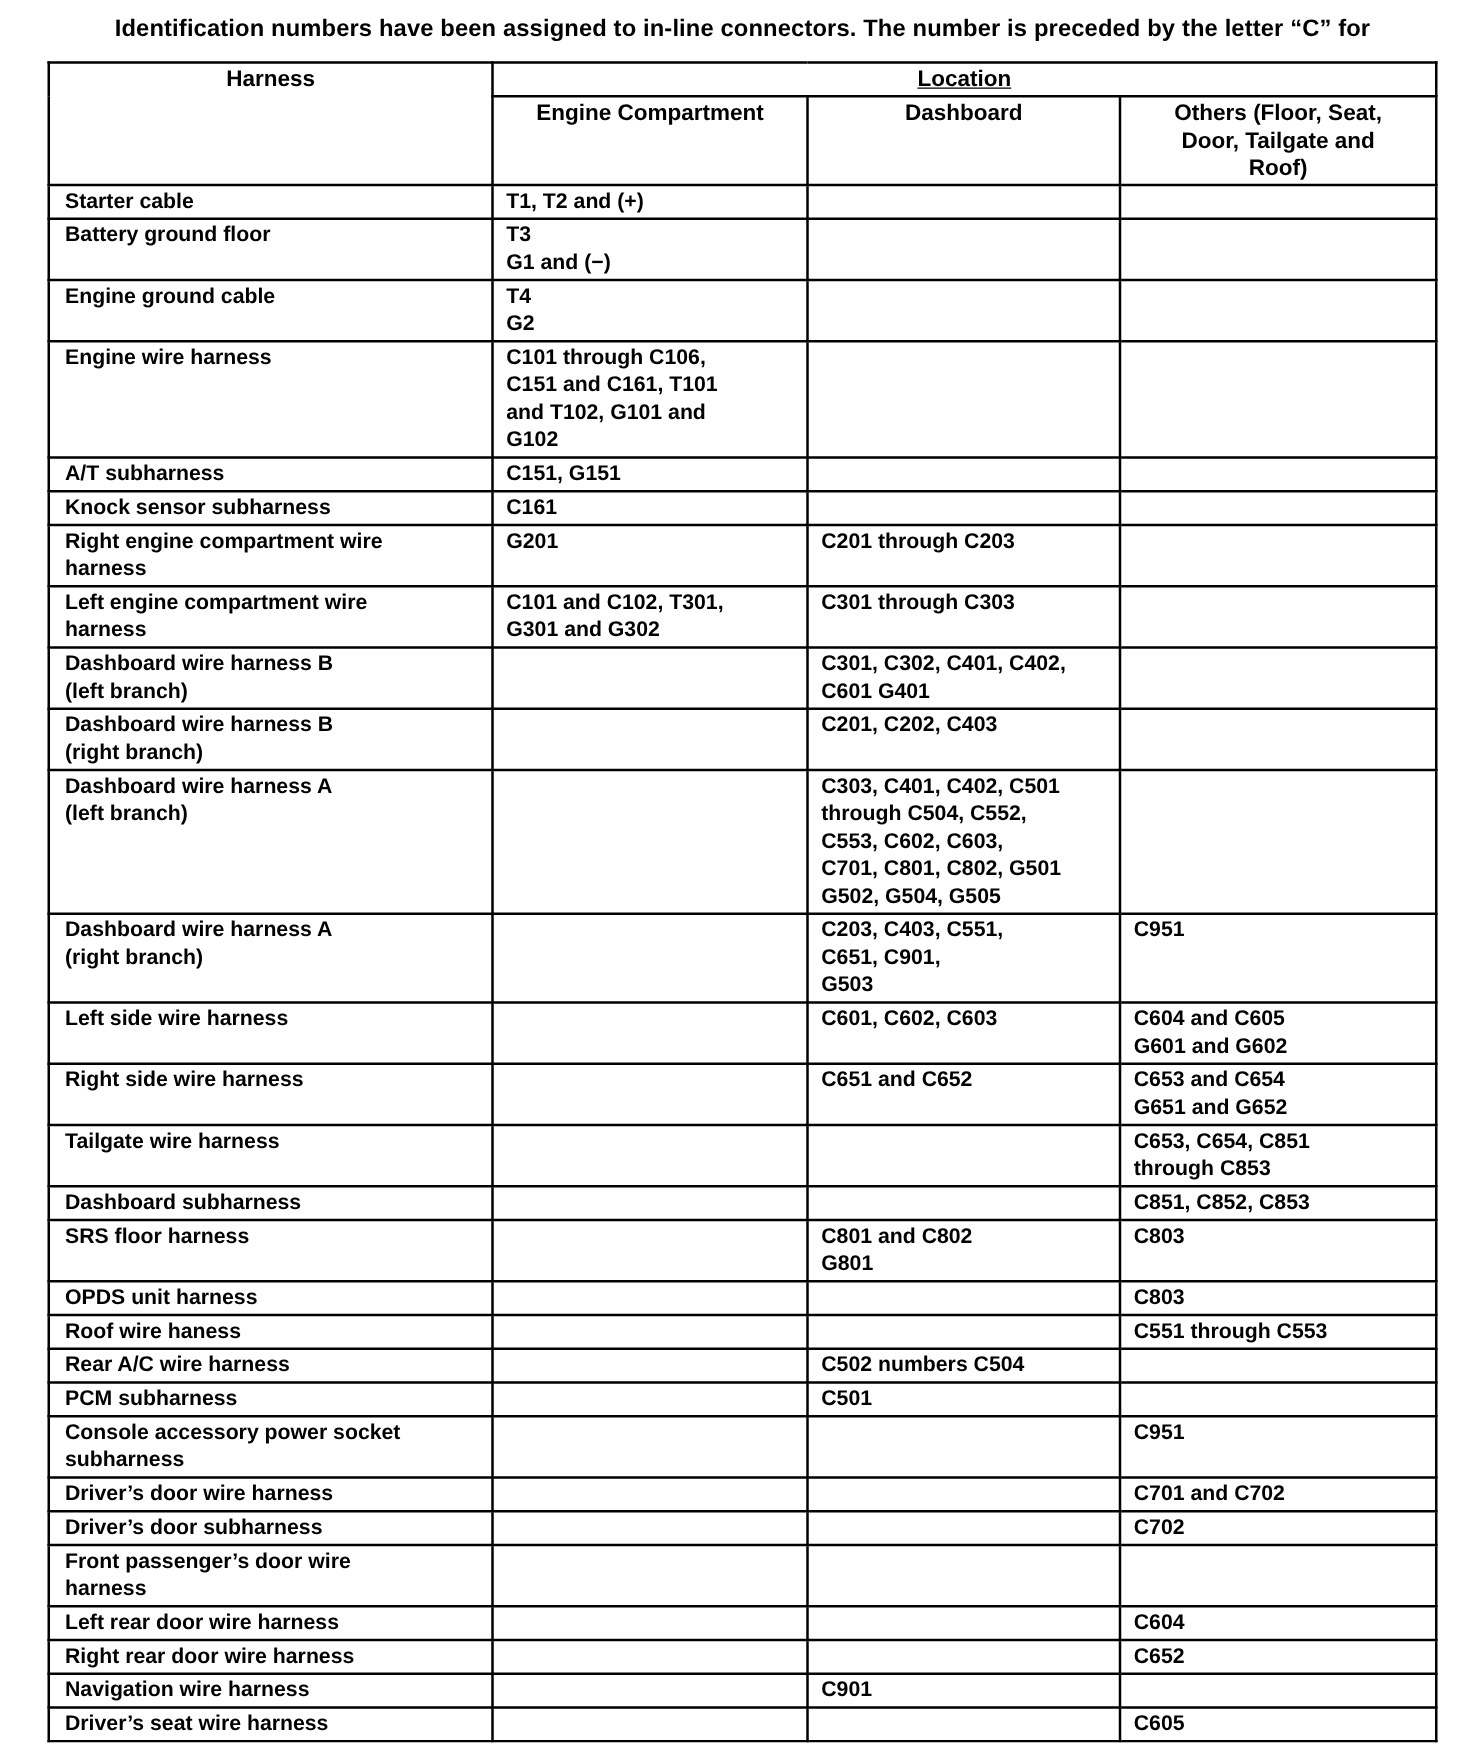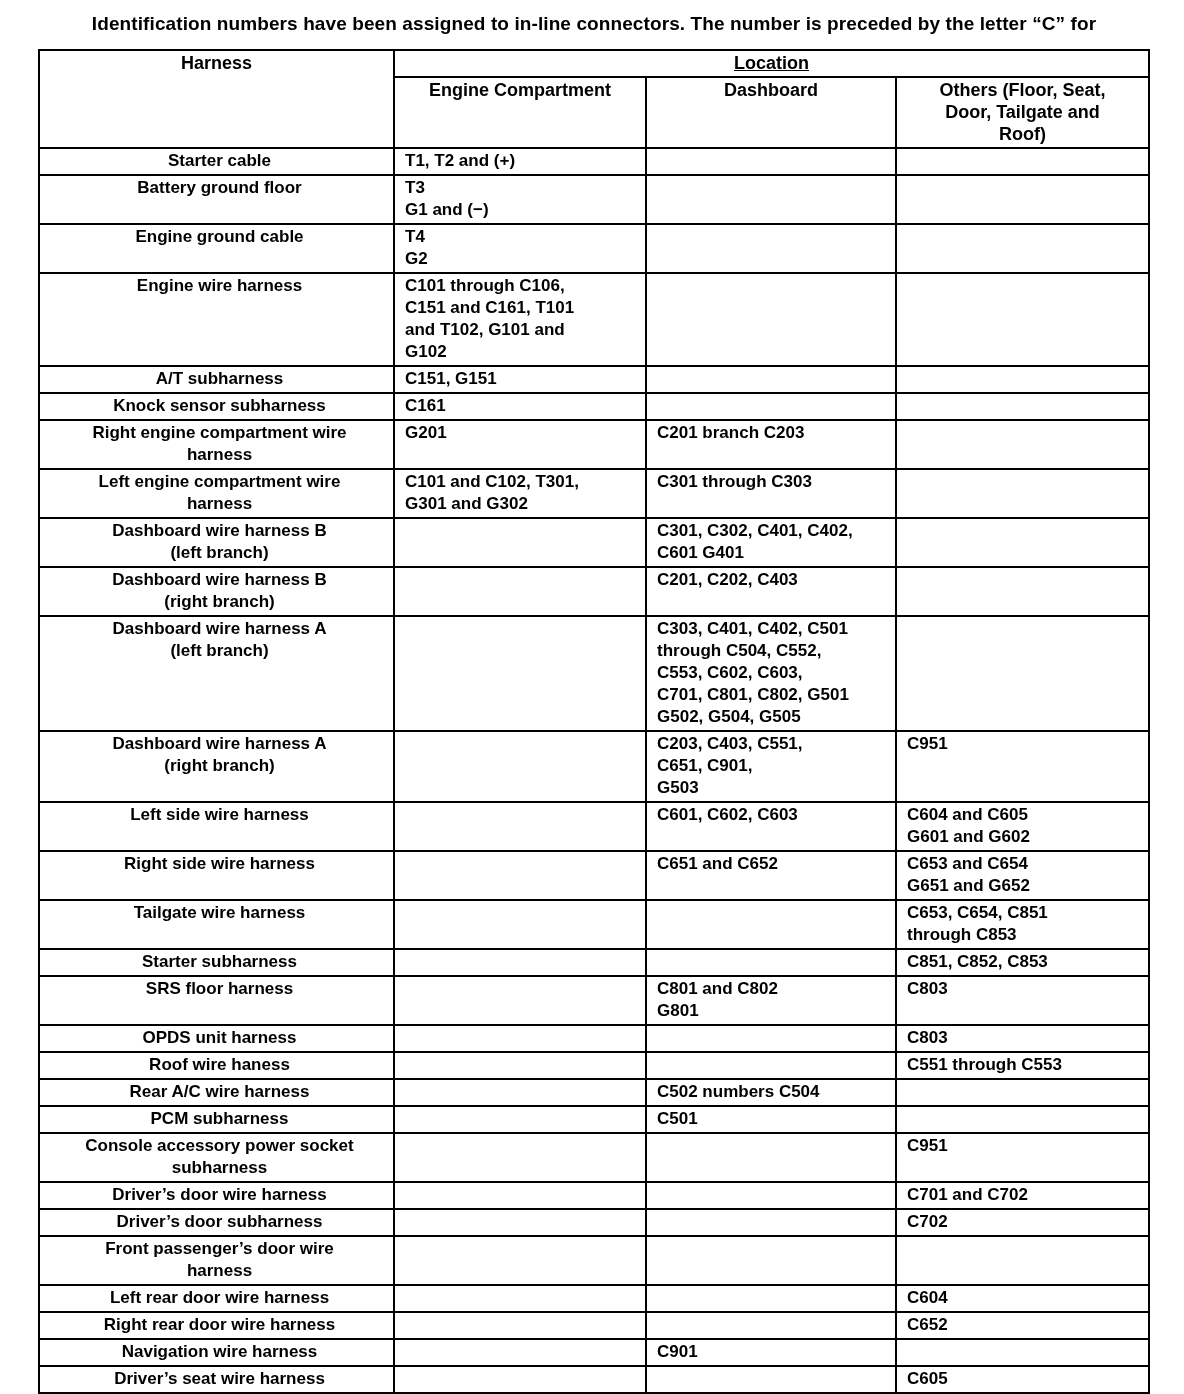--- a/index.html
+++ b/index.html
@@ -41,21 +41,21 @@
     text-align: center;
     padding: 1px 4px 2px 4px;
   }
   th.h-harness { vertical-align: top; }
   th.h-location { height: 24px; text-decoration: underline; }
   tbody td {
     font-size: 17px;
     line-height: 22px;
     padding: 1px 6px 2px 10px;
   }
-  td.col-0 { padding-left: 12px; text-align: center; }
+  td.col-0 { padding-left: 12px; }
 </style>
 </head>
 <body>
 
 <div class="page">
 
   <div class="intro">
     <div class="line1">Identification numbers have been assigned to in-line connectors. The number is preceded by the letter “C” for</div>
   </div>
 
@@ -118,21 +118,21 @@
         <tr>
           <td class="col-0">Knock sensor subharness</td>
           <td class="col-1">C161</td>
           <td class="col-2"></td>
           <td class="col-3"></td>
         </tr>
         <tr>
           <td class="col-0">Right engine compartment wire
 harness</td>
           <td class="col-1">G201</td>
-          <td class="col-2">C201 branch C203</td>
+          <td class="col-2">C201 through C203</td>
           <td class="col-3"></td>
         </tr>
         <tr>
           <td class="col-0">Left engine compartment wire
 harness</td>
           <td class="col-1">C101 and C102, T301,
 G301 and G302</td>
           <td class="col-2">C301 through C303</td>
           <td class="col-3"></td>
         </tr>
@@ -186,21 +186,21 @@
 G651 and G652</td>
         </tr>
         <tr>
           <td class="col-0">Tailgate wire harness</td>
           <td class="col-1"></td>
           <td class="col-2"></td>
           <td class="col-3">C653, C654, C851
 through C853</td>
         </tr>
         <tr>
-          <td class="col-0">Starter subharness</td>
+          <td class="col-0">Dashboard subharness</td>
           <td class="col-1"></td>
           <td class="col-2"></td>
           <td class="col-3">C851, C852, C853</td>
         </tr>
         <tr>
           <td class="col-0">SRS floor harness</td>
           <td class="col-1"></td>
           <td class="col-2">C801 and C802
 G801</td>
           <td class="col-3">C803</td>

